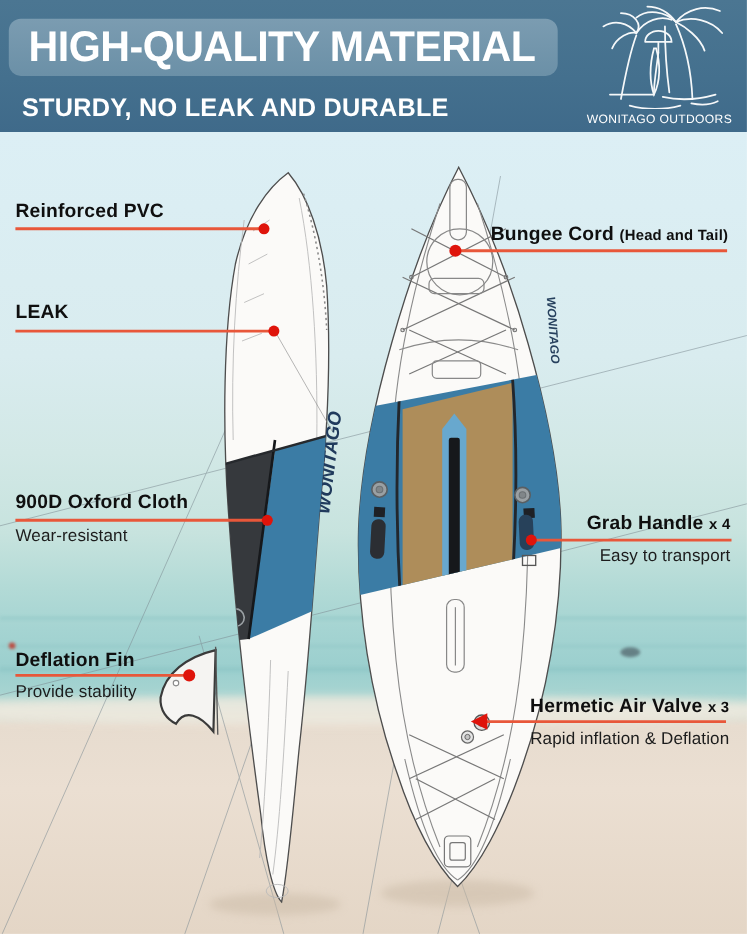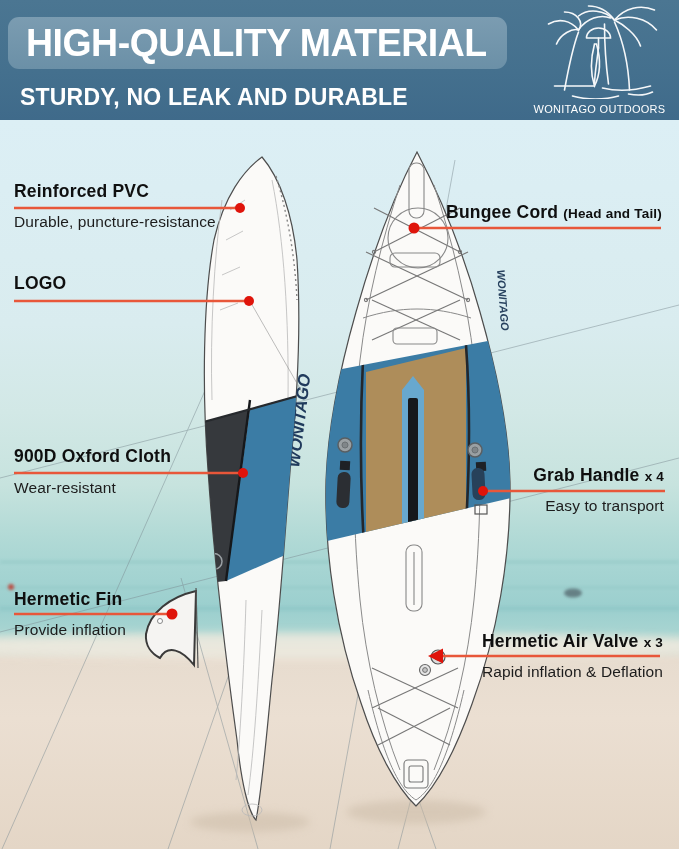--- a/index.html
+++ b/index.html
@@ -252,40 +252,39 @@
           <path d="M78,84 C95,88 112,86 126,82"></path>
           <path d="M48,92 C62,96 80,96 94,92"></path>
           <path d="M104,90 C114,92 122,91 128,88"></path>
         </g>
       </svg>
       <div class="brand-name">WONITAGO OUTDOORS</div>
     </div>
   </div>
 
   <div class="co-title" style="left:14px;top:181px">Reinforced PVC</div>
-  <div class="co-desc" style="left:14px;top:213px">Durable, puncture-resistance</div>
-
-  <div class="co-title" style="left:14px;top:273px">LOGO</div>
+
+  <div class="co-title" style="left:14px;top:273px">LEAK</div>
 
   <div class="co-title ra" style="right:17px;top:202px">
     <span>Bungee Cord</span>
     <span class="suffix">(Head and Tail)</span>
   </div>
 
   <div class="co-title" style="left:14px;top:446px">900D Oxford Cloth</div>
   <div class="co-desc" style="left:14px;top:479px">Wear-resistant</div>
 
   <div class="co-title ra" style="right:15px;top:465px">
     <span>Grab Handle</span>
     <span class="suffix">x 4</span>
   </div>
   <div class="co-desc ra" style="right:15px;top:497px">Easy to transport</div>
 
-  <div class="co-title" style="left:14px;top:589px">Hermetic Fin</div>
-  <div class="co-desc" style="left:14px;top:621px">Provide inflation</div>
+  <div class="co-title" style="left:14px;top:589px">Deflation Fin</div>
+  <div class="co-desc" style="left:14px;top:621px">Provide stability</div>
 
   <div class="co-title ra" style="right:16px;top:631px">
     <span>Hermetic Air Valve</span>
     <span class="suffix">x 3</span>
   </div>
   <div class="co-desc ra" style="right:16px;top:663px">Rapid inflation &amp; Deflation</div>
 
 </div>
 
 </body></html>

